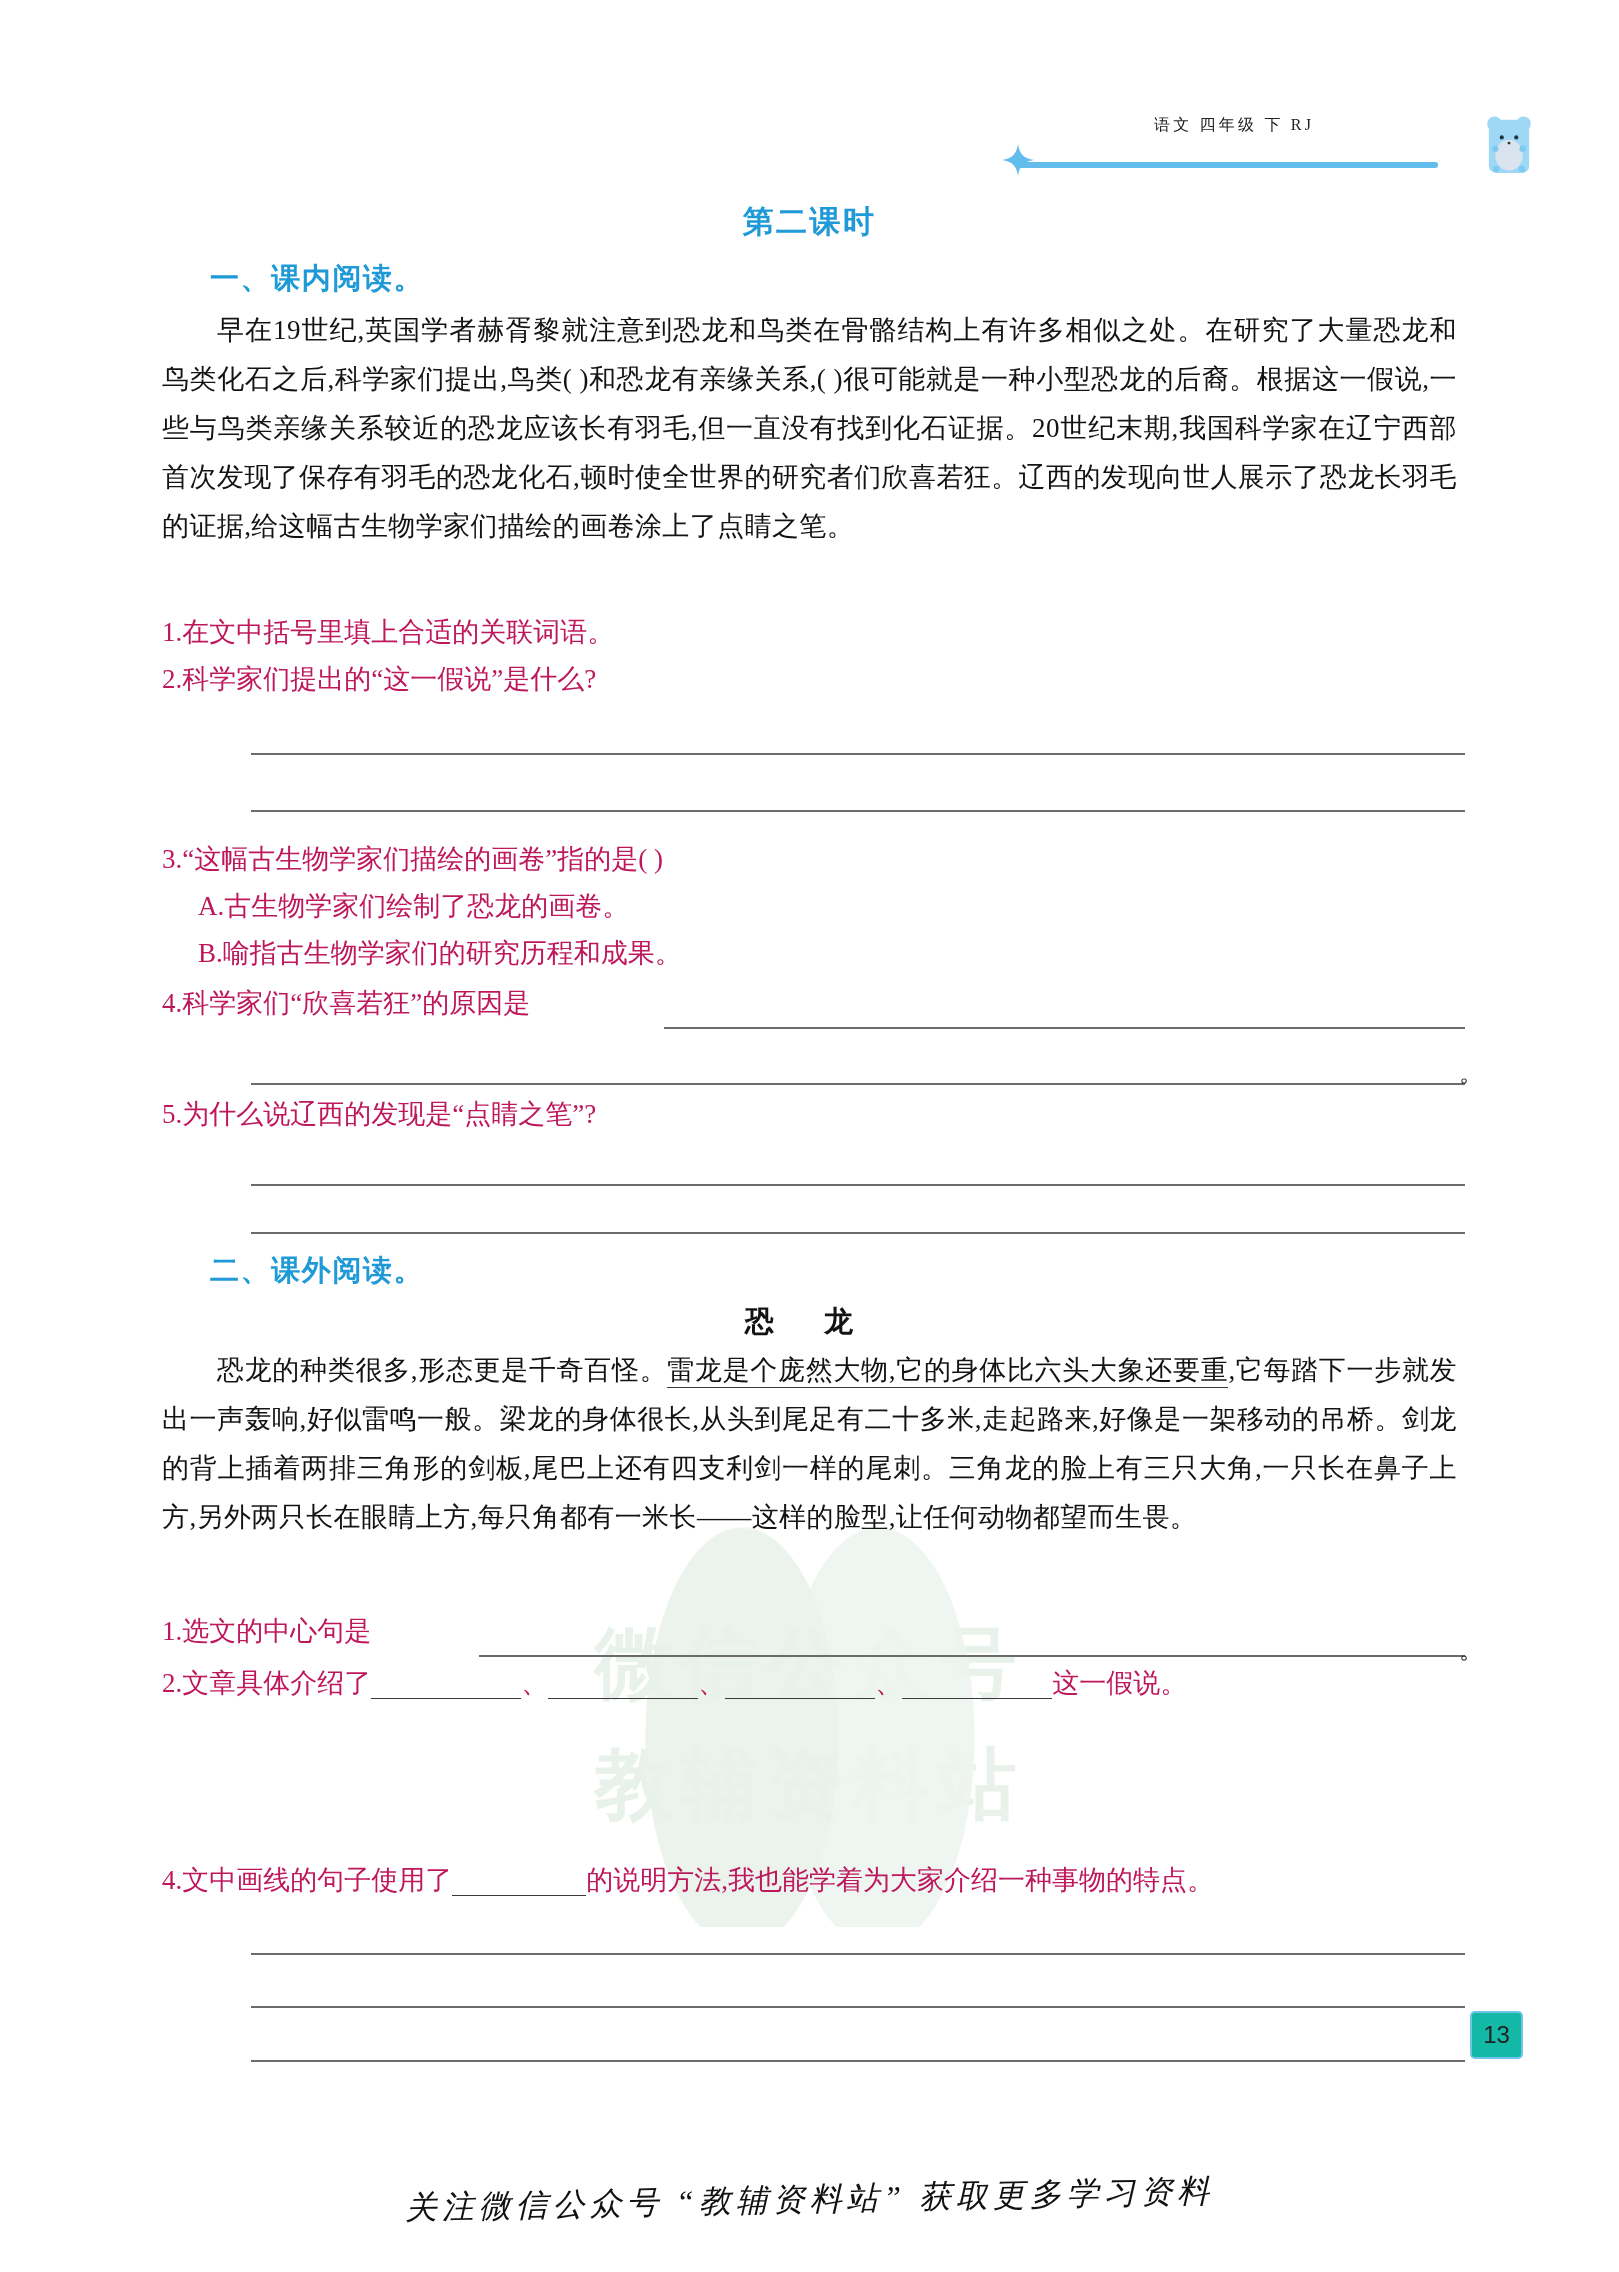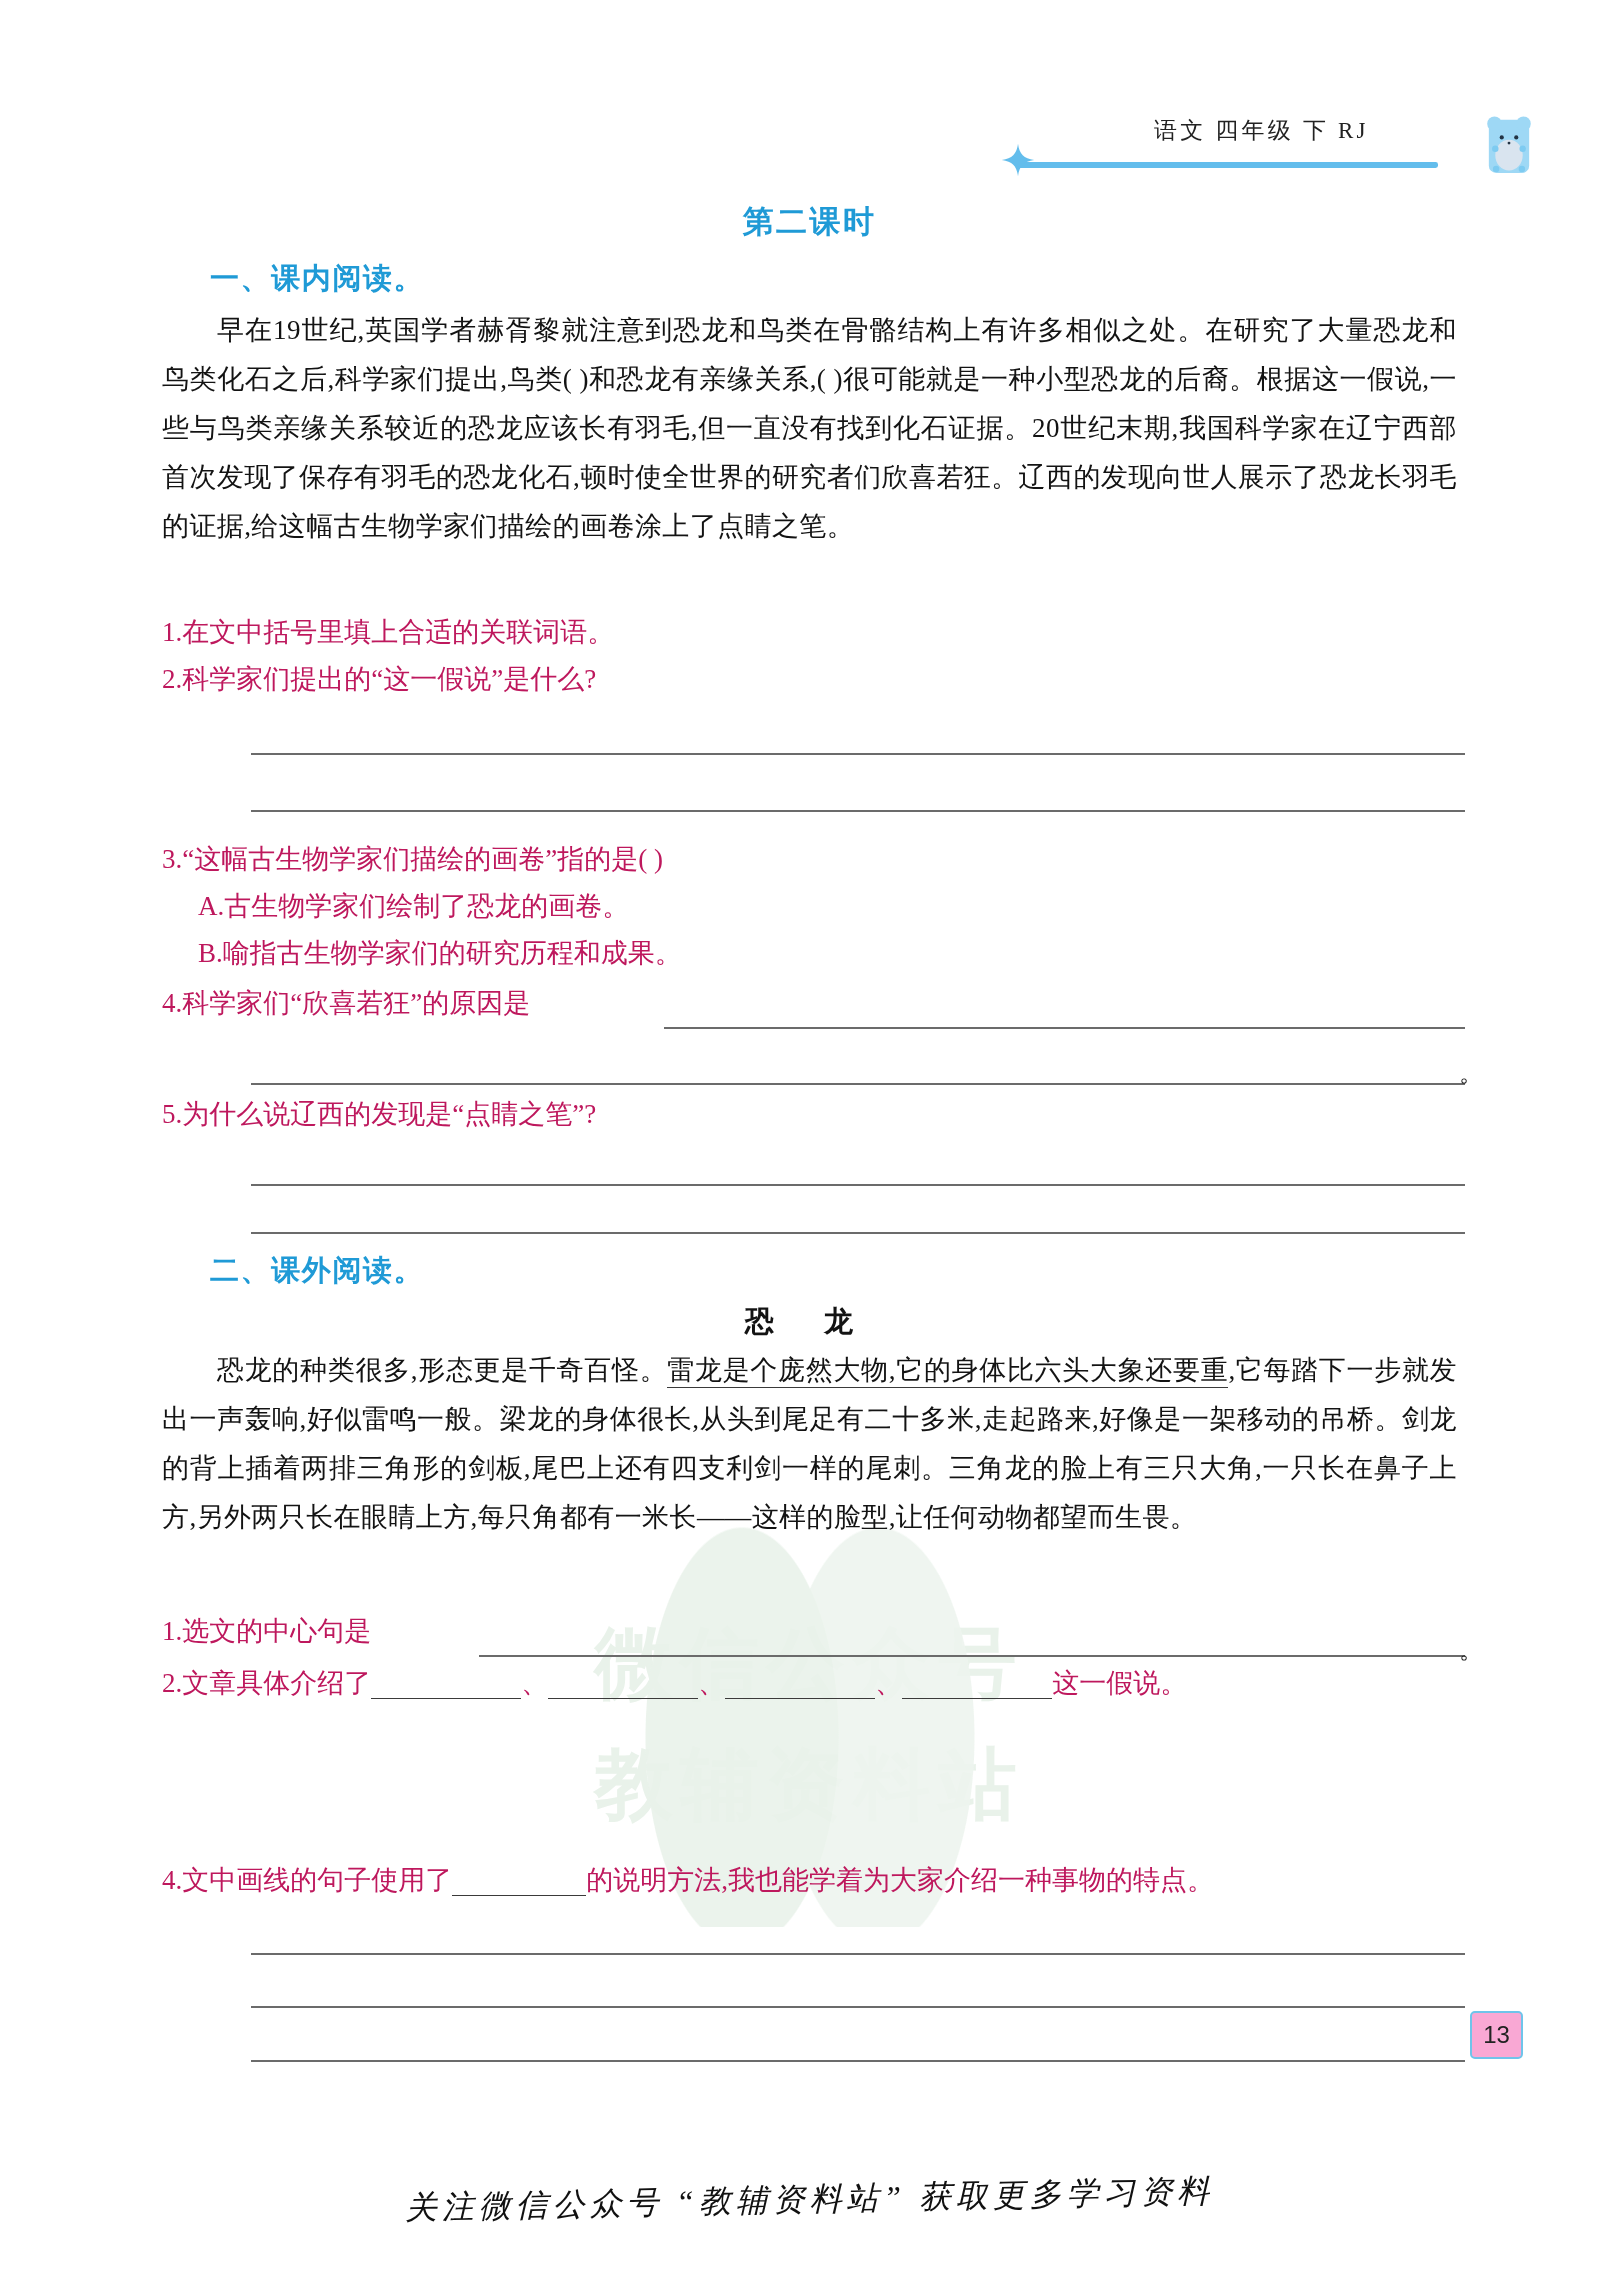--- a/index.html
+++ b/index.html
@@ -78,21 +78,21 @@
     top: 29px;
     width: 36px;
     height: 36px;
     color: #63bdec;
   }
   .header-title {
     position: absolute;
     left: 154px;
     top: 1.6px;
     font-family: "Liberation Serif", serif;
-    font-size: 23px;
+    font-size: 16px;
     letter-spacing: 3.2px;
     color: #222;
     white-space: nowrap;
   }
   .header-mascot {
     position: absolute;
     right: 0px;
     top: 0px;
     width: 50px;
     height: 65px;
@@ -191,21 +191,21 @@
     z-index: 2;
   }
 
   
   .page-number {
     position: absolute;
     right: 96px;
     top: 2011px;
     width: 49px;
     height: 44px;
-    background: #f9a8d4;
+    background: #14b8a6;
     border: 2.4px solid #6fc4ea;
     border-radius: 4.9px;
     display: flex;
     align-items: center;
     justify-content: center;
     font-family: "Liberation Sans", sans-serif;
     font-size: 24px;
     color: #222;
     z-index: 3;
   }

